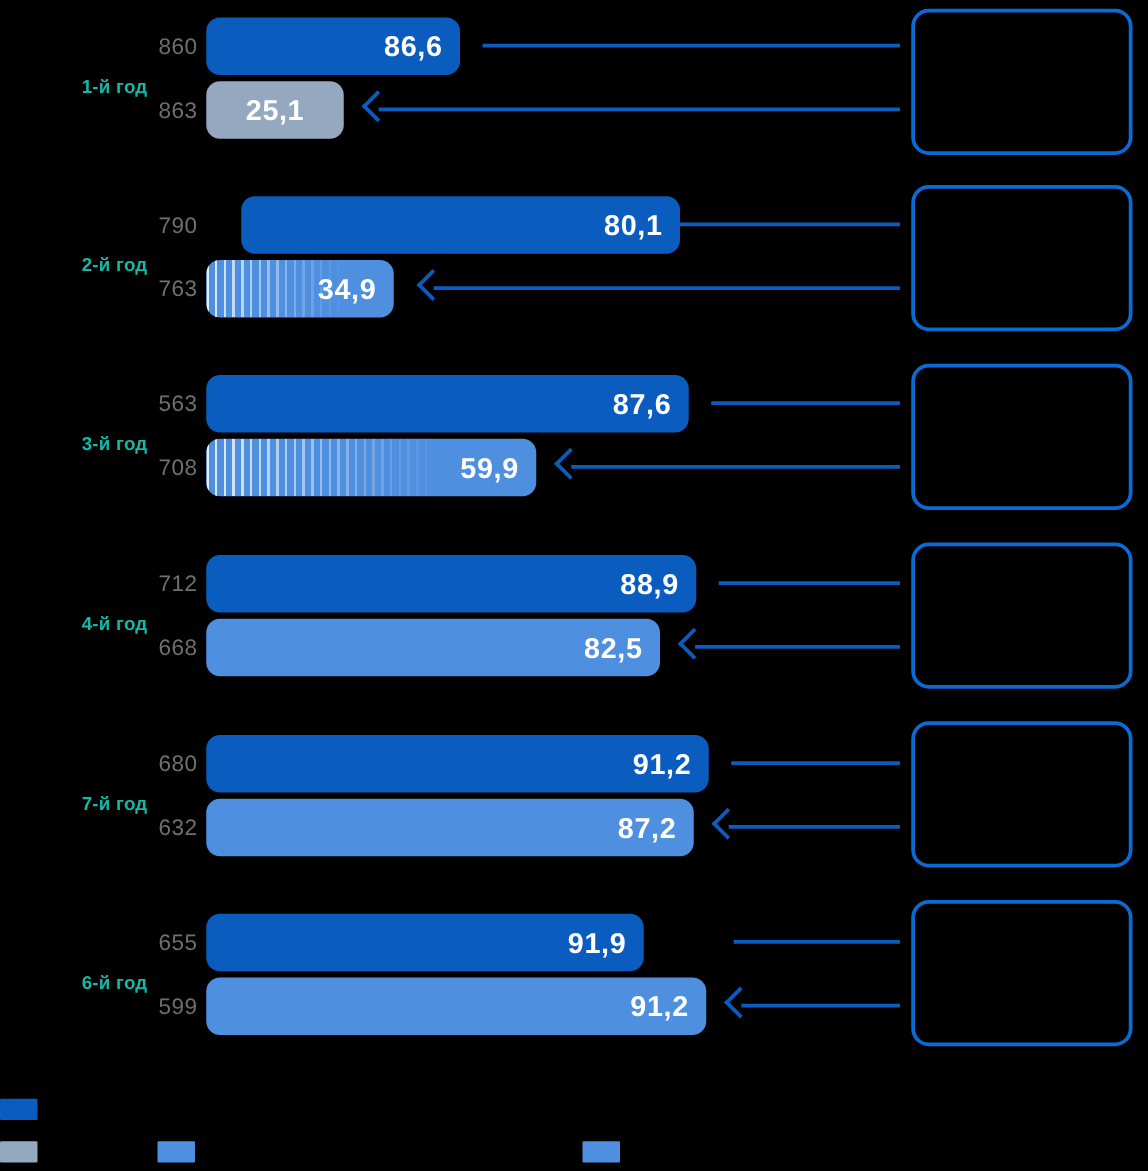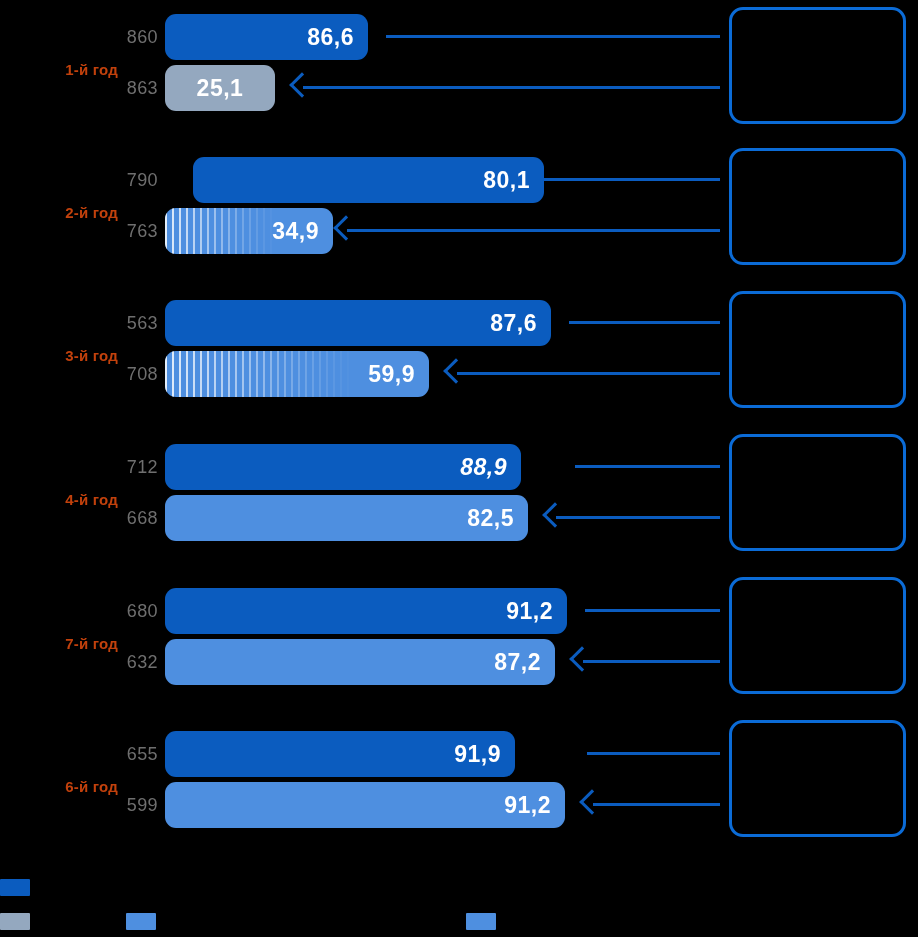--- a/index.html
+++ b/index.html
@@ -28,21 +28,21 @@
     height: 110px;
   }
 
   .year-label {
     position: absolute;
     left: 0;
     width: 118px;
     text-align: right;
     font-size: 15px;
     font-weight: bold;
-    color: #c2410c;
+    color: #14b8a6;
     letter-spacing: 0.2px;
     white-space: nowrap;
   }
 
   .bar-line {
     position: absolute;
     left: 0;
     height: 46px;
   }
 
@@ -191,21 +191,21 @@
       <div class="year-label" style="top: 47px;">2-й год</div>
       <div class="bar-line" style="top: 0px;">
         <div class="value-left">790</div>
         <div class="bar dark" style="width: 351px; margin-left: 28px;">
           <div class="bar-value">80,1</div>
         </div>
         <div class="leader" style="left: 534px; width: 186px;"></div>
       </div>
       <div class="bar-line" style="top: 51px;">
         <div class="value-left">763</div>
-        <div class="bar light" style="width: 168px;">
+        <div class="bar light" style="width: 150px;">
           <div class="stripes" style="width: 111px;"></div>
           <div class="bar-value">34,9</div>
         </div>
         <div class="arrow-head" style="left: 337px;"></div>
         <div class="leader" style="left: 347px; width: 373px;"></div>
       </div>
     </div>
     <div class="callout" style="left: 729px; top: 148px; width: 177px; height: 117px;">
       <span class="callout-text"></span>
     </div>
@@ -228,21 +228,21 @@
         <div class="leader" style="left: 457px; width: 263px;"></div>
       </div>
     </div>
     <div class="callout" style="left: 729px; top: 291px; width: 177px; height: 117px;">
       <span class="callout-text"></span>
     </div>
     <div class="group" style="top: 444px;">
       <div class="year-label" style="top: 47px;">4-й год</div>
       <div class="bar-line" style="top: 0px;">
         <div class="value-left">712</div>
-        <div class="bar dark" style="width: 356px; font-style: italic;">
+        <div class="bar dark" style="width: 392px;">
           <div class="bar-value">88,9</div>
         </div>
         <div class="leader" style="left: 575px; width: 145px;"></div>
       </div>
       <div class="bar-line" style="top: 51px;">
         <div class="value-left">668</div>
         <div class="bar light" style="width: 363px;">
           <div class="bar-value">82,5</div>
         </div>
         <div class="arrow-head" style="left: 546px;"></div>

